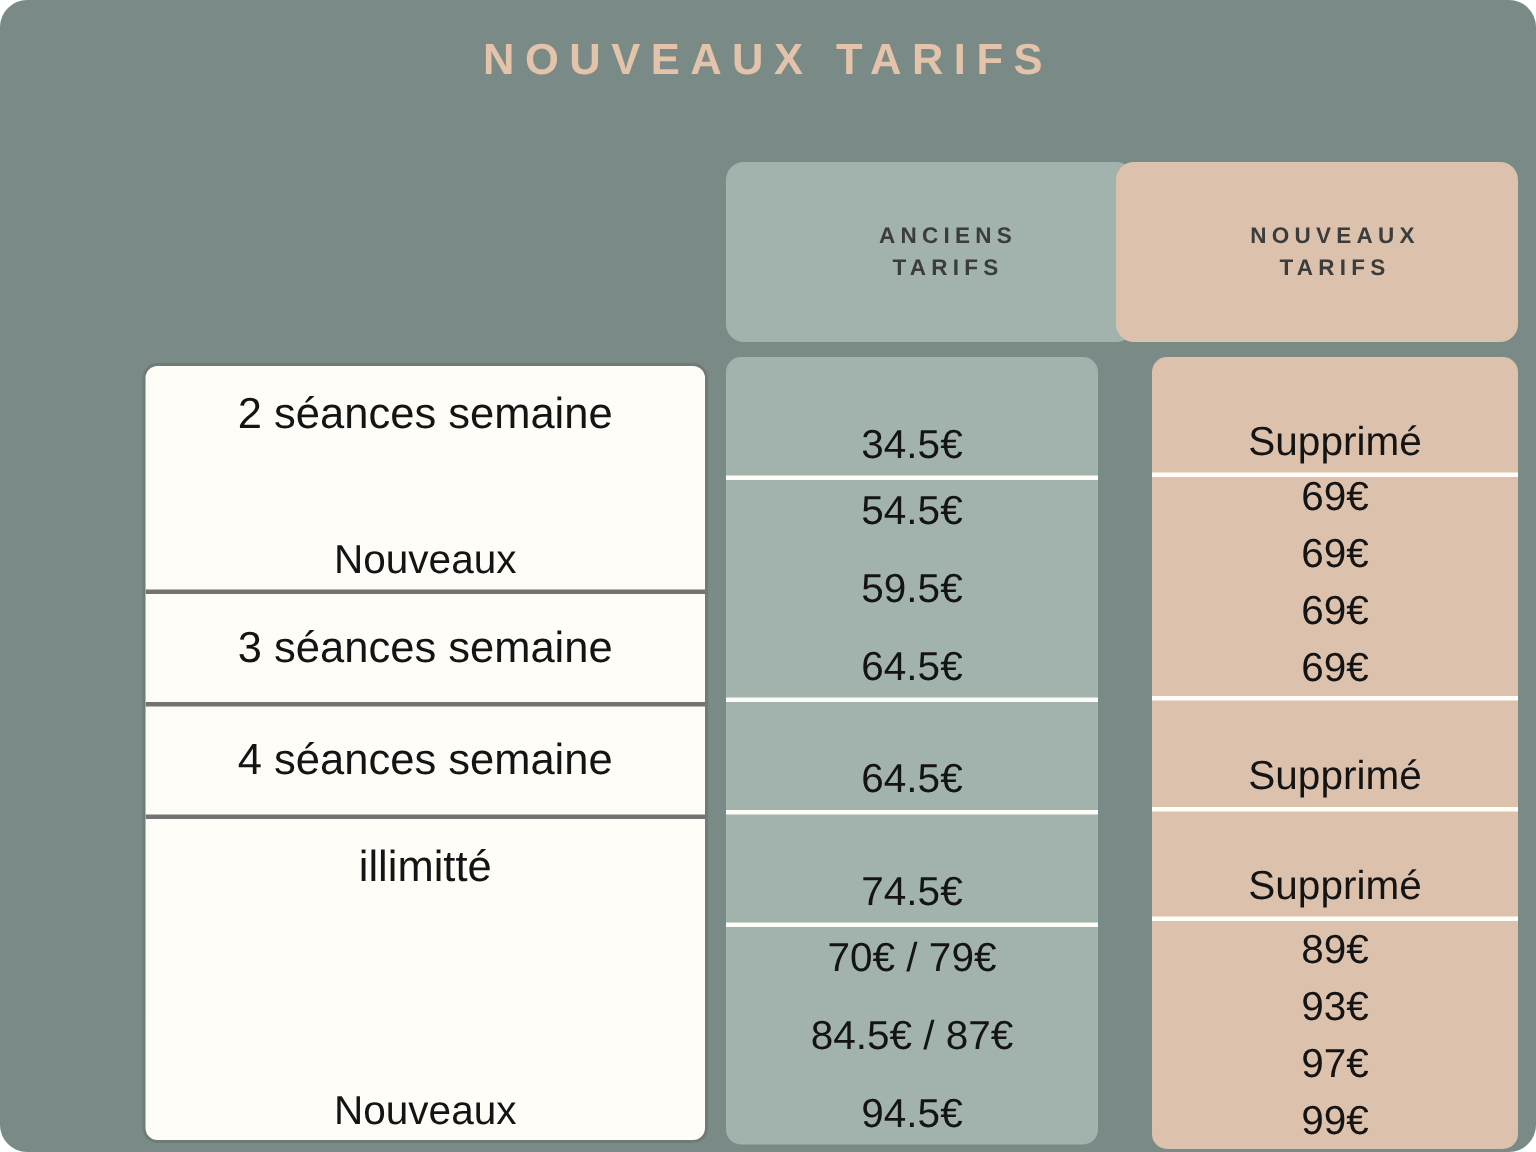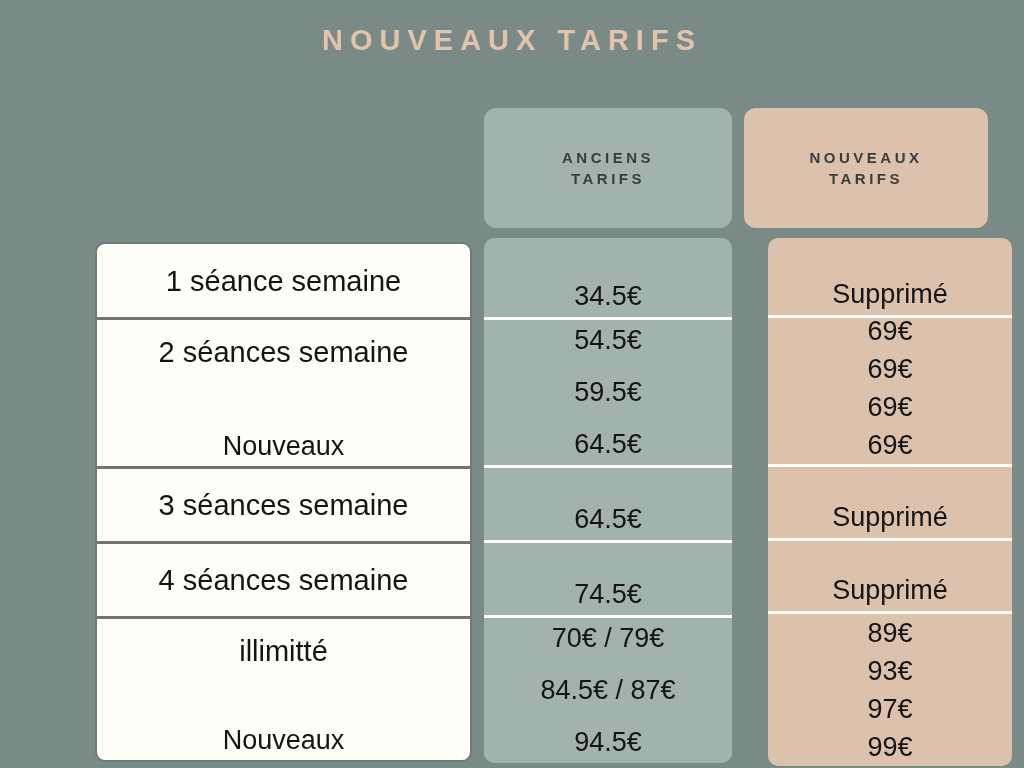--- a/index.html
+++ b/index.html
@@ -3,20 +3,21 @@
 <meta charset="utf-8">
 <style>
   html, body { margin: 0; padding: 0; }
   .canvas {
     position: relative;
     width: 1024px;
     height: 768px;
     background: #7a8b87;
     overflow: hidden;
     font-family: "Liberation Sans", "DejaVu Sans", sans-serif;
+    border-radius: 18px;
   }
 
   
   .page-title {
     position: absolute;
     top: 24px; left: 0; width: 100%;
     text-align: center;
     color: #e3c3a9;
     font-size: 29px;
     font-weight: bold;
@@ -41,20 +42,21 @@
     display: flex;
     flex-direction: column;
     align-items: center;
     justify-content: center;
     text-align: center;
     color: #3a3d3b;
     font-size: 15px;
     font-weight: bold;
     letter-spacing: 3.5px;
     line-height: 21px;
+    padding-left: 24px;
   }
   .col-header.old { left: 484px; width: 248px; background: #a2b3ad; }
   .col-header.new { left: 744px; width: 244px; background: #dcc2ac; }
 
   
   .plans-card {
     position: absolute;
     left: 95px; top: 242px;
     width: 377px; height: 520px;
     background: #fffdf7;
@@ -128,23 +130,20 @@
   <div class="col-header old">
     <span>ANCIENS</span>
     <span>TARIFS</span>
   </div>
   <div class="col-header new">
     <span>NOUVEAUX</span>
     <span>TARIFS</span>
   </div>
 
   <div class="plans-card">
-    <div class="plan-cell r1">
-      <span>1 séance semaine</span>
-    </div>
     <div class="plan-cell r2 double">
       <span>2 séances semaine</span>
       <span class="plan-sublabel">Nouveaux</span>
     </div>
     <div class="plan-cell r3">
       <span>3 séances semaine</span>
     </div>
     <div class="plan-cell r4">
       <span>4 séances semaine</span>
     </div>

